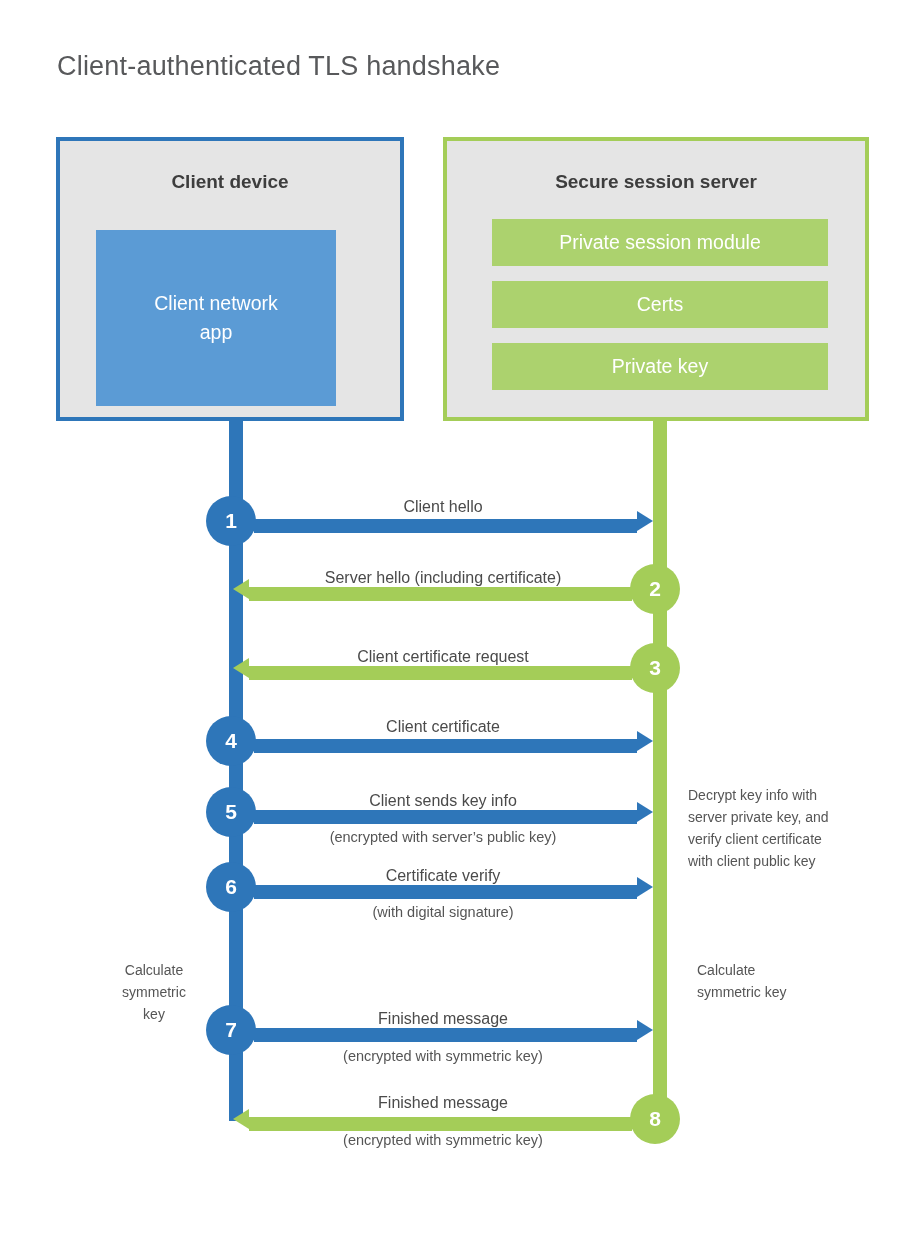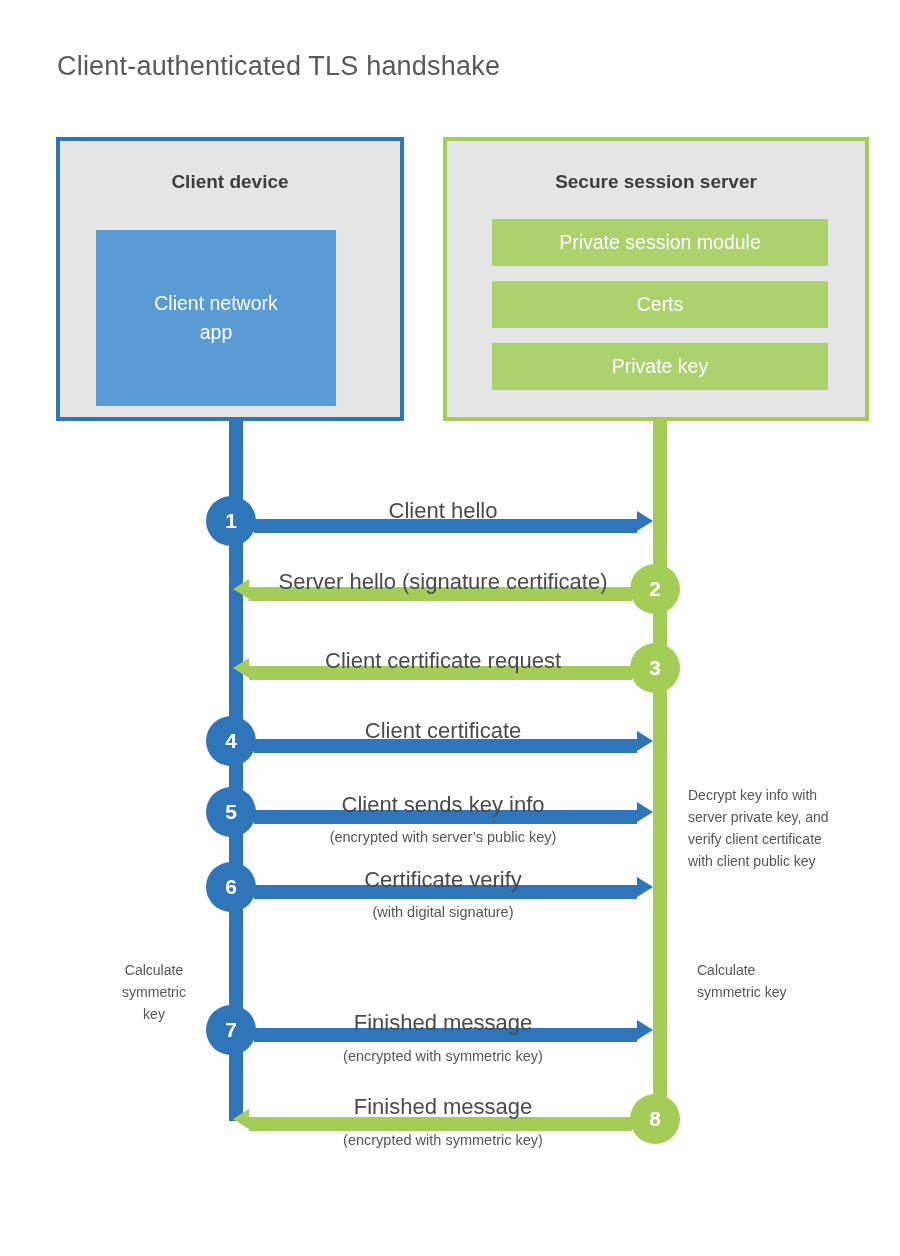--- a/index.html
+++ b/index.html
@@ -33,21 +33,21 @@
 
   .arrow { position:absolute; height:4px; }
   .arrow.a-blue { background:var(--blue); }
   .arrow.a-green { background:var(--green); }
   .arrow.right::after { content:""; position:absolute; right:-16px; top:-8px;
       border-left:16px solid var(--blue); border-top:10px solid transparent; border-bottom:10px solid transparent; }
   .arrow.left::before { content:""; position:absolute; left:-16px; top:-8px;
       border-right:16px solid var(--green); border-top:10px solid transparent; border-bottom:10px solid transparent; }
 
   .msg { position:absolute; left:429px; transform:translateX(-50%); white-space:nowrap;
-         font-size:22px; color:#4a4a4a; }
+         font-size:16px; color:#4a4a4a; }
   .sub { position:absolute; left:429px; transform:translateX(-50%); white-space:nowrap;
          font-size:14.5px; color:#555; }
 
   .note { position:absolute; font-size:14px; line-height:22px; color:#555; white-space:pre-line; }
   .note-calc-left { left:90px; top:938px; width:100px; text-align:center; }
   .note-calc-right { left:676px; top:938px; text-align:left; }
   .note-decrypt { left:667px; top:763px; text-align:left; }
 </style>
 </head>
 <body>
@@ -71,21 +71,21 @@
 
   <div class="vline vline-blue"></div>
   <div class="vline vline-green"></div>
 
   <div class="circle c-blue" style="left:192px;top:482px">1</div>
   <div class="arrow a-blue right" style="left:240px;top:505px;width:383px"></div>
   <div class="msg" style="top:477px">Client hello</div>
 
   <div class="circle c-green" style="left:616px;top:550px">2</div>
   <div class="arrow a-green left" style="left:235px;top:573px;width:383px"></div>
-  <div class="msg" style="top:548px">Server hello (signature certificate)</div>
+  <div class="msg" style="top:548px">Server hello (including certificate)</div>
 
   <div class="circle c-green" style="left:616px;top:629px">3</div>
   <div class="arrow a-green left" style="left:235px;top:652px;width:383px"></div>
   <div class="msg" style="top:627px">Client certificate request</div>
 
   <div class="circle c-blue" style="left:192px;top:702px">4</div>
   <div class="arrow a-blue right" style="left:240px;top:725px;width:383px"></div>
   <div class="msg" style="top:697px">Client certificate</div>
 
   <div class="circle c-blue" style="left:192px;top:773px">5</div>

